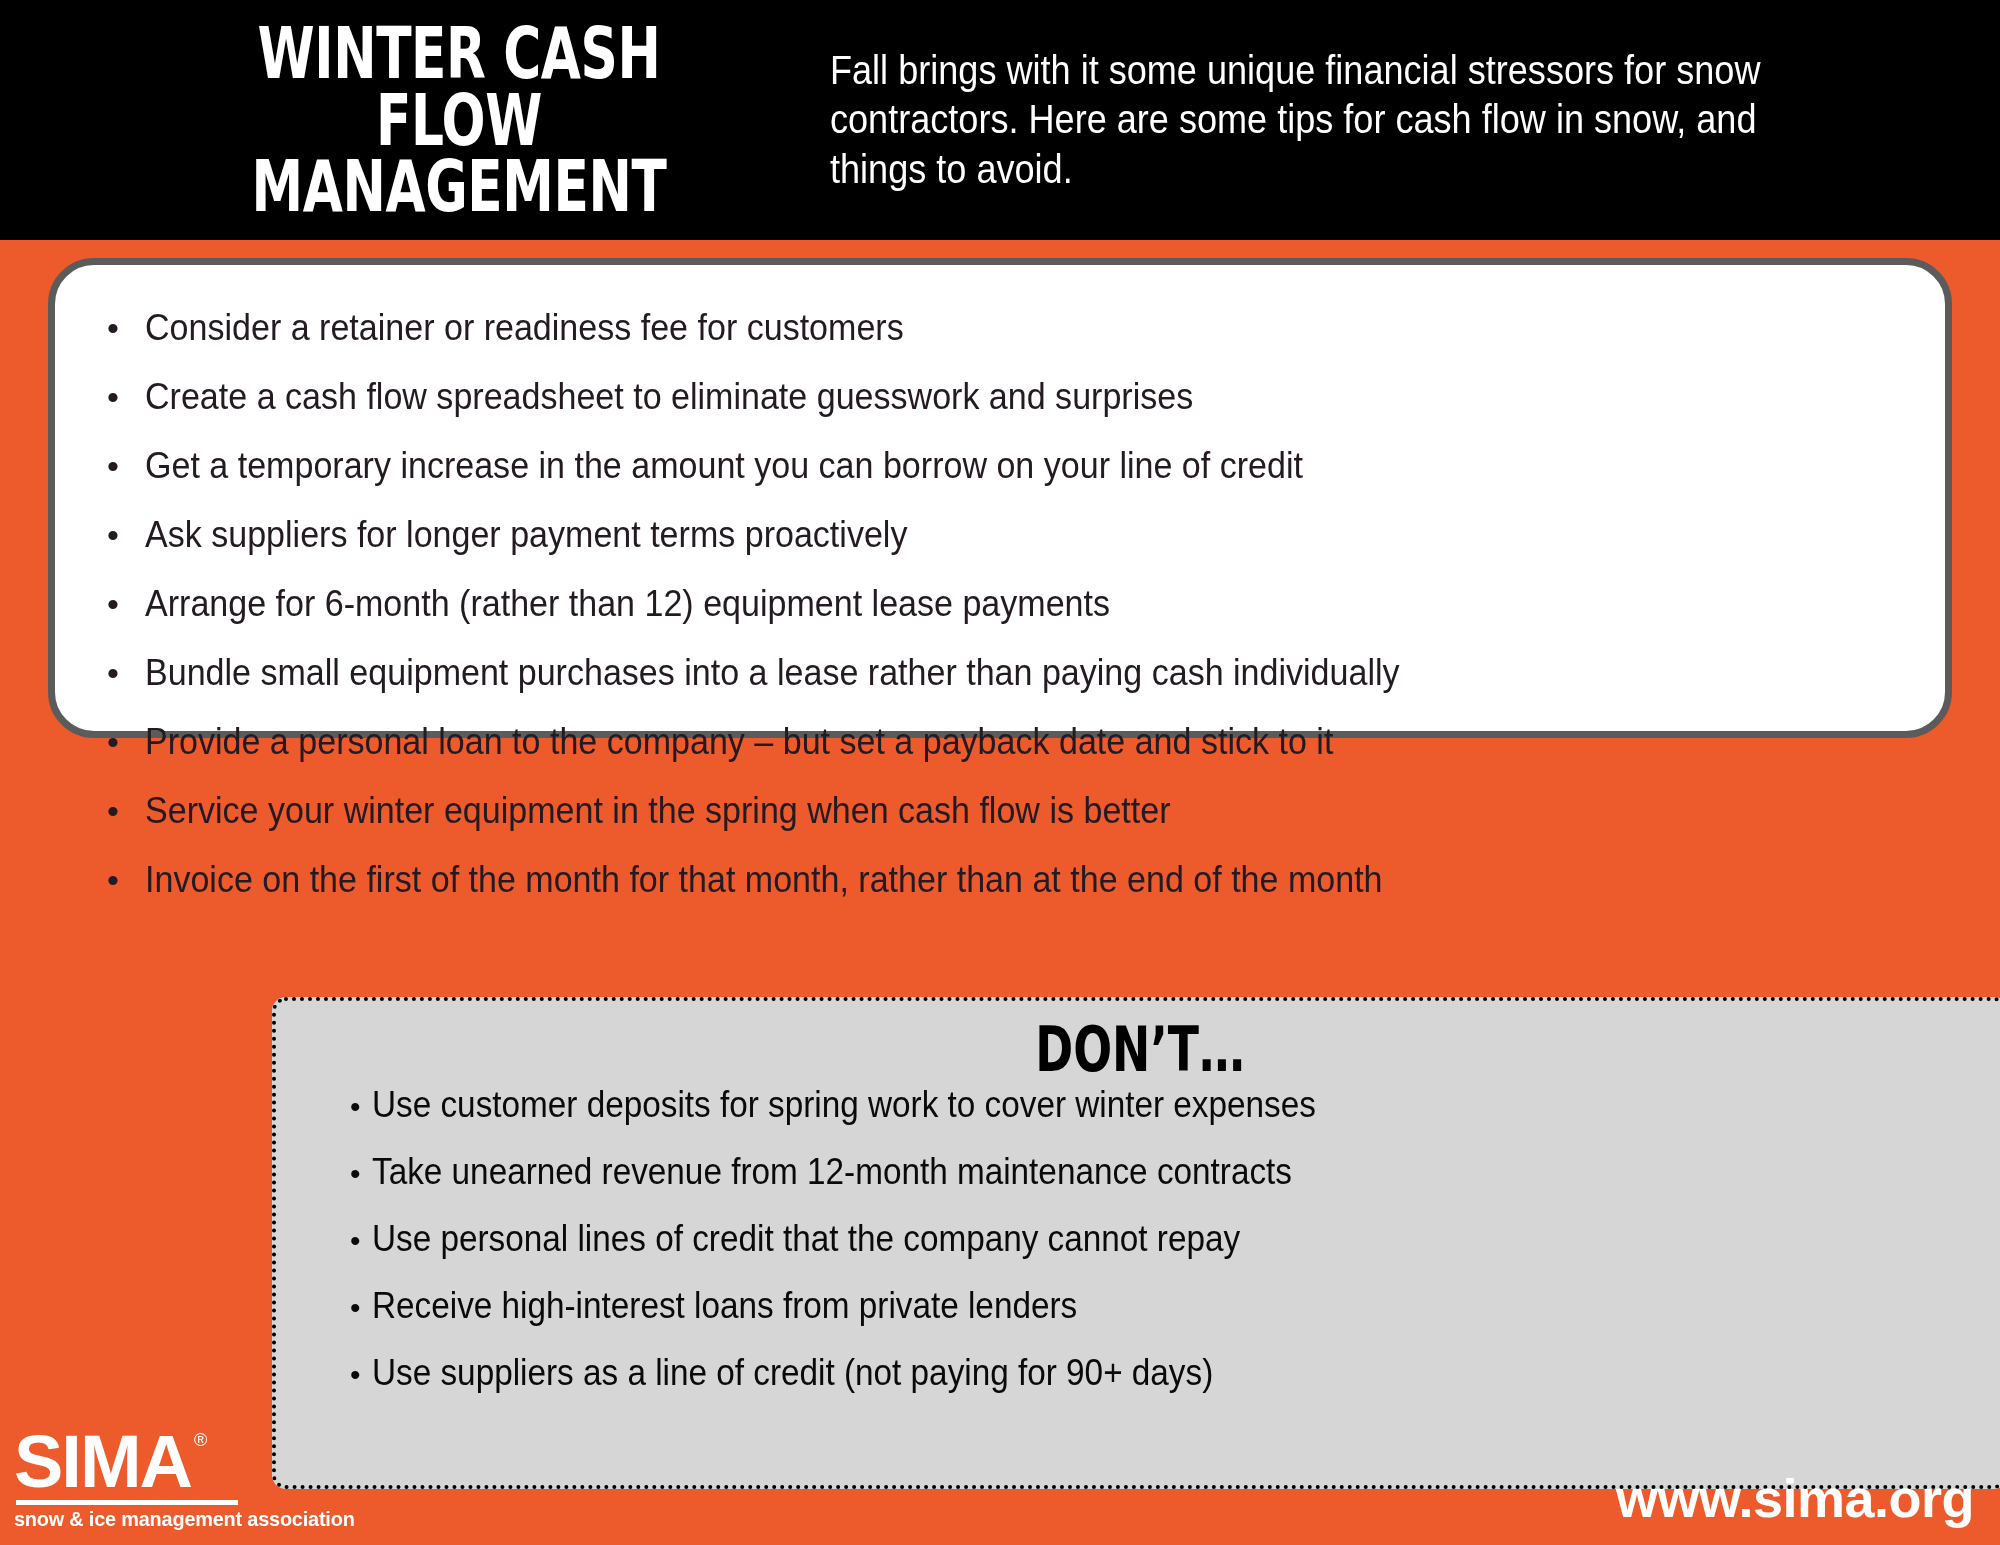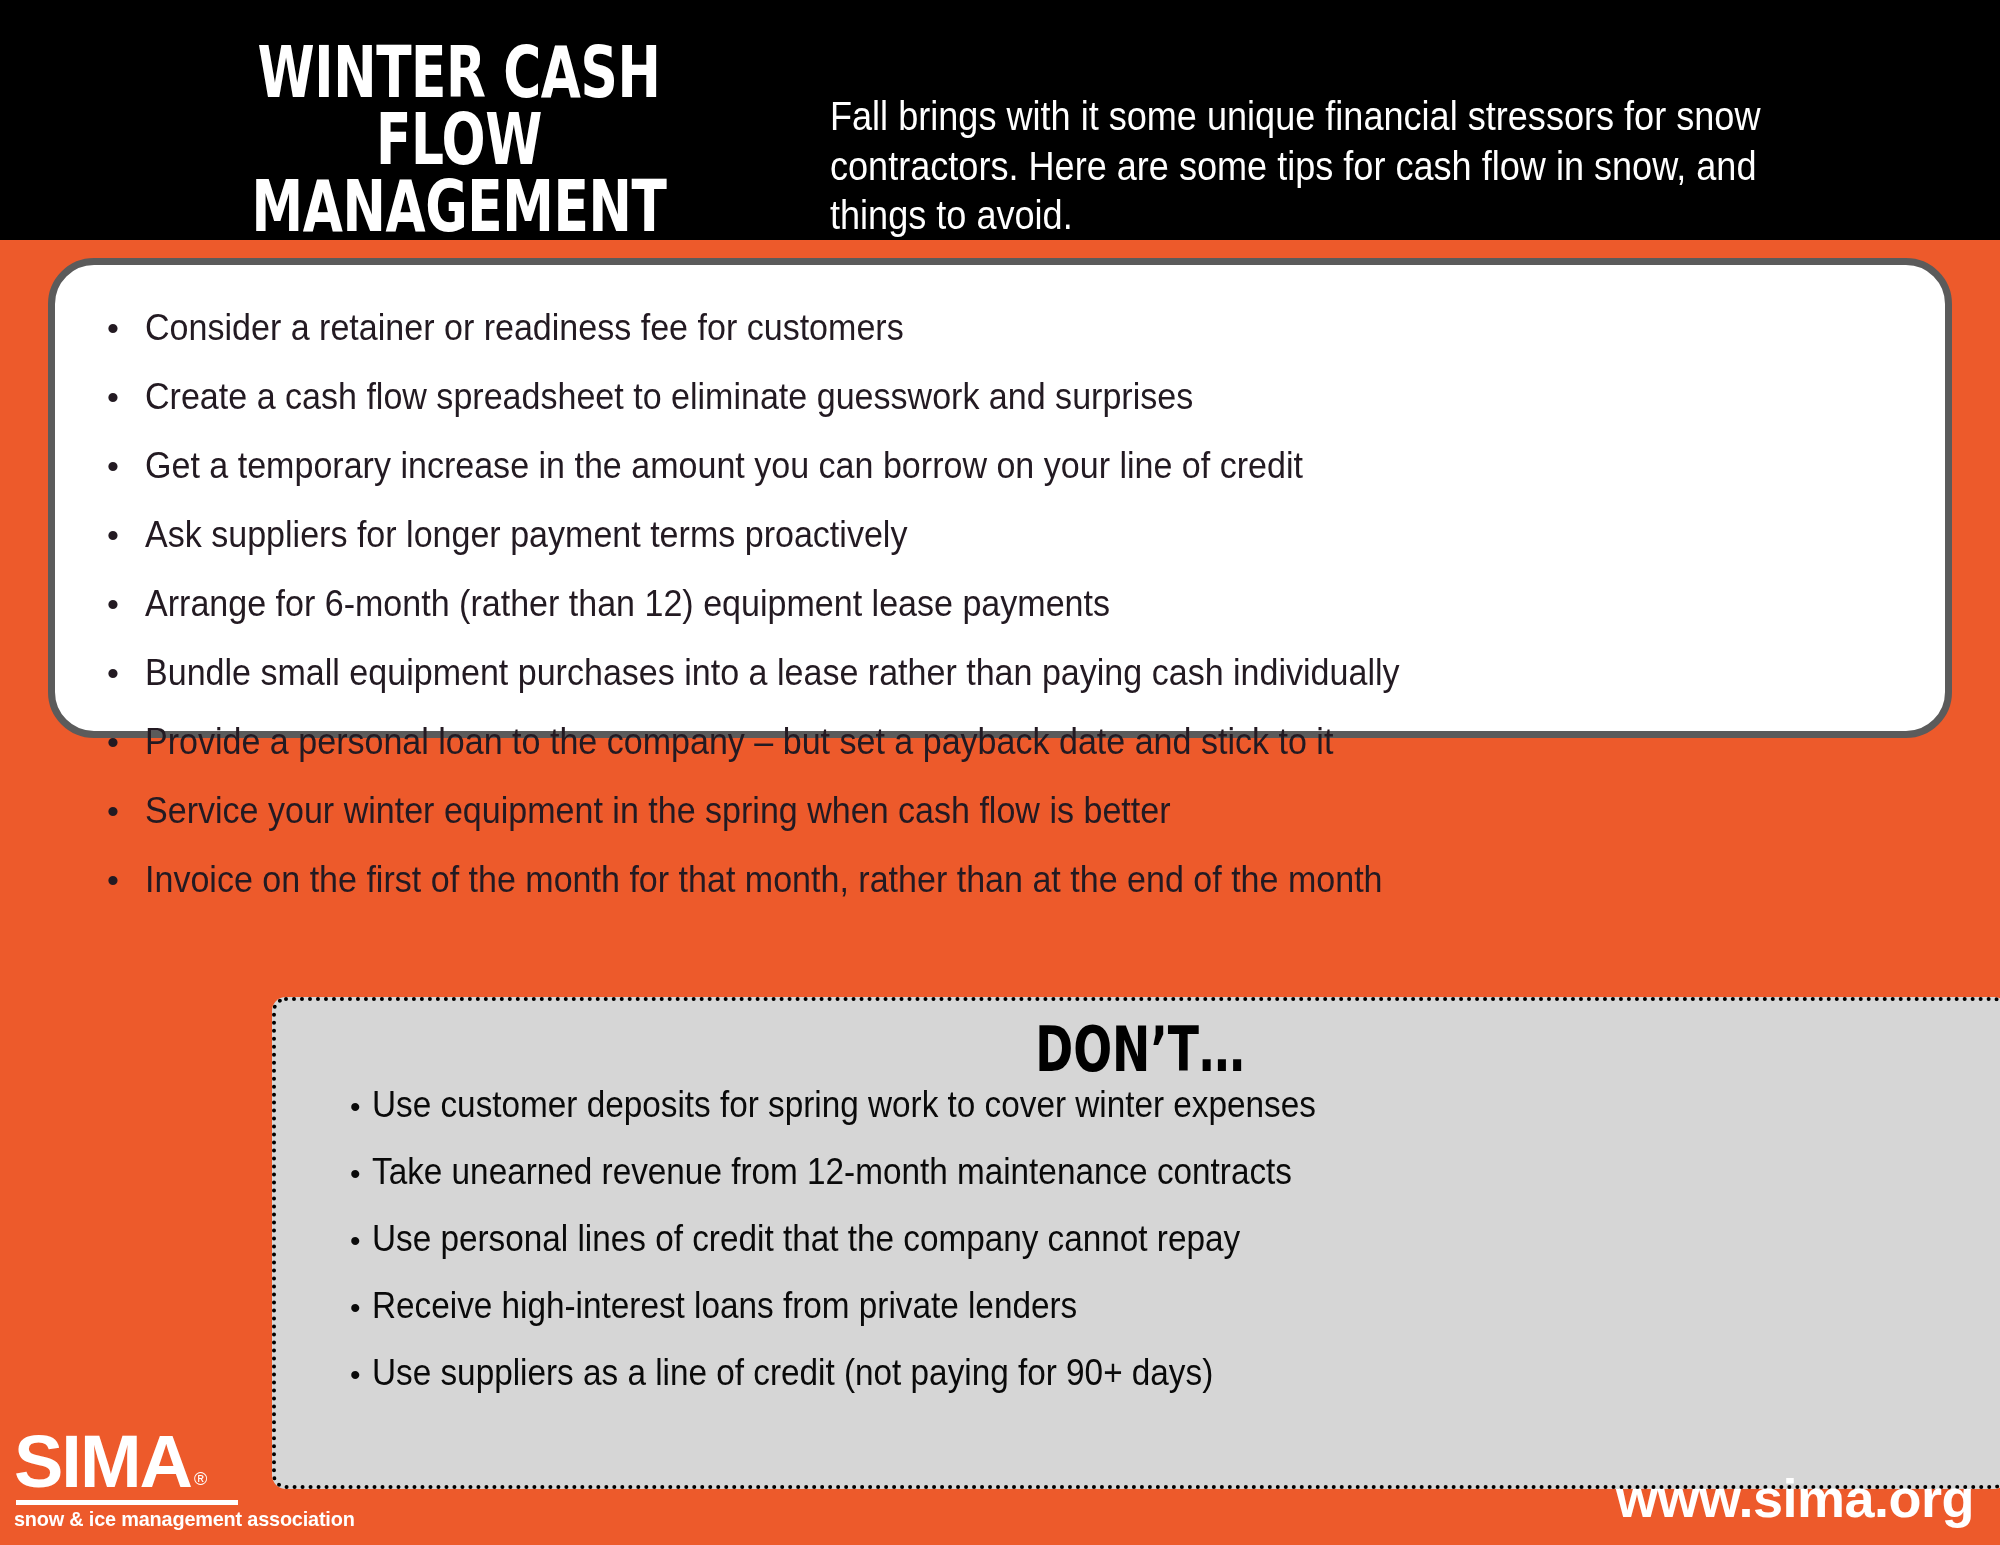--- a/index.html
+++ b/index.html
@@ -23,21 +23,21 @@
   }
 
   
   #header {
     position: absolute;
     left: 0; top: 0;
     width: 2000px;
     height: 240px;
     background: #000000;
     display: flex;
-    align-items: flex-end;
+    align-items: center;
   }
 
   #header-title {
     width: 830px;
     flex: none;
     padding-left: 130px;
     padding-right: 20px;
     color: #ffffff;
     font-family: "Liberation Sans Narrow", "DejaVu Sans Condensed", "Liberation Sans", sans-serif;
     font-weight: bold;
@@ -161,21 +161,21 @@
   
   #logo {
     position: absolute;
     left: 14px;
     bottom: 16px;
     width: 250px;
   }
 
   #logo-wordmark {
     display: flex;
-    align-items: flex-end;
+    align-items: flex-start;
     color: #ffffff;
     font-family: "Liberation Sans", sans-serif;
     font-weight: bold;
     font-size: 74px;
     line-height: 0.85;
     letter-spacing: -2px;
   }
 
   #logo-reg {
     font-size: 18px;

